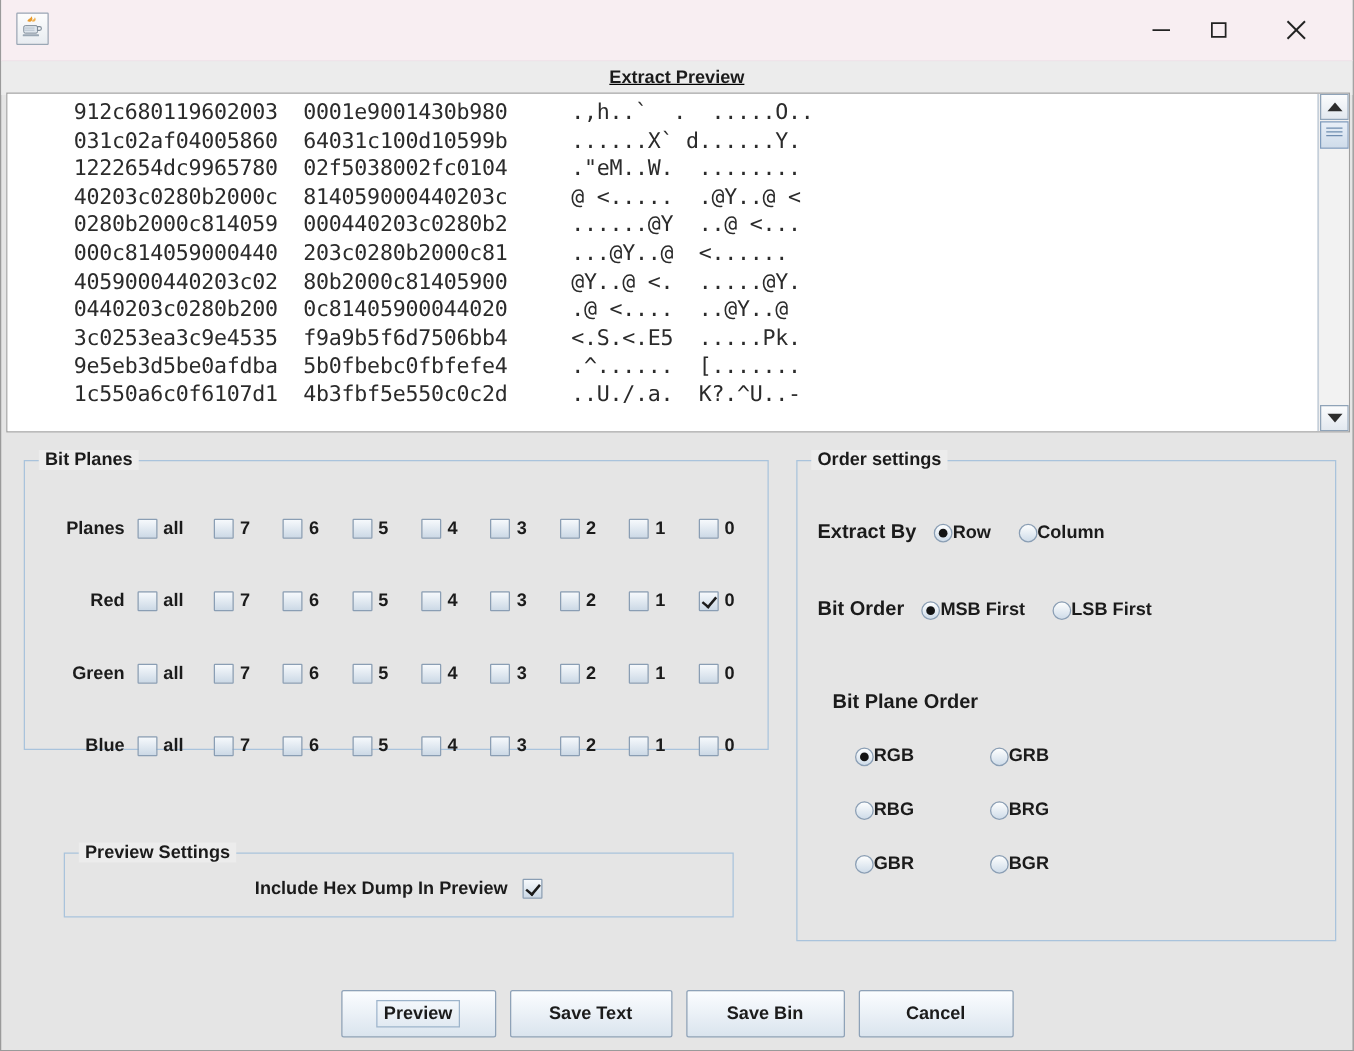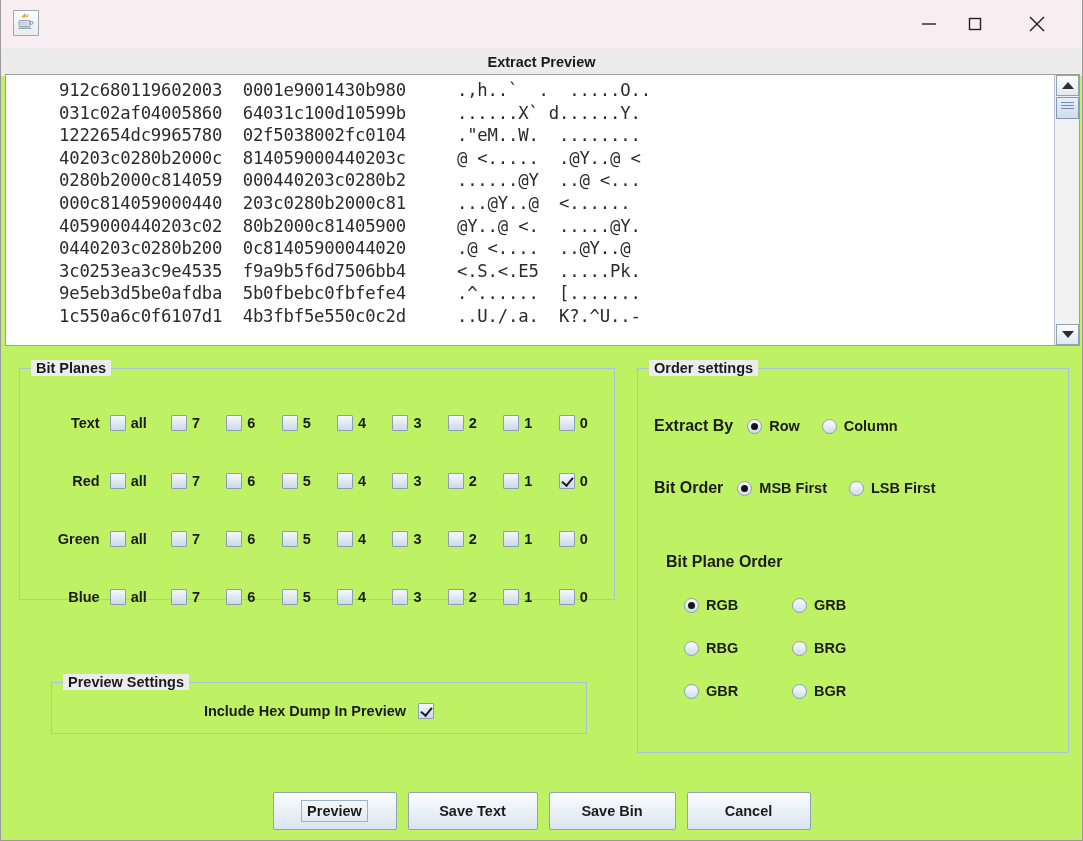--- a/index.html
+++ b/index.html
@@ -13,23 +13,24 @@
     overflow: hidden;
     font-family: "Liberation Sans", sans-serif;
   }
 
   #window {
     position: absolute;
     left: 0; top: 0;
     width: 1083px;
     height: 841px;
     box-sizing: border-box;
-    background: #bef264;
+    background: #e5e5e5;
     border: 1px solid #9a9a9a;
     border-top: none;
+    text-decoration: underline;
   }
 
   
   #titlebar {
     position: relative;
     height: 48px;
     background: #f8eef2;
     border-bottom: 1px solid #f0e4ea;
   }
   #app-icon {
@@ -228,21 +229,20 @@
     left: 3px; top: 3px;
     width: 7px; height: 7px;
     border-radius: 50%;
     background: #141414;
   }
   .rb {
     display: flex;
     align-items: center;
   }
   .rb-text {
-    margin-left: 7px;
     font-size: 14.5px;
     font-weight: bold;
     color: #1b1b1b;
     white-space: nowrap;
     text-align: right;
   }
   .row-label {
     font-size: 16px;
     font-weight: bold;
     color: #1b1b1b;
@@ -366,21 +366,21 @@
       <div class="sb-arrow" id="sb-down">
         <div class="sb-tri down"></div>
       </div>
     </div>
   </div>
 
   <div class="group" id="grp-bitplanes">
     <div class="group-title">Bit Planes</div>
     <div id="bp-rows">
         <div class="bp-row" style="top: 42px;">
-          <div class="bp-label">Text</div>
+          <div class="bp-label">Planes</div>
           <div class="cbgroup wide">
             <span class="cbox"></span>
             <span class="cb-text">all</span>
           </div>
           <div class="cbgroup">
             <span class="cbox"></span>
             <span class="cb-text">7</span>
           </div>
           <div class="cbgroup">
             <span class="cbox"></span>

